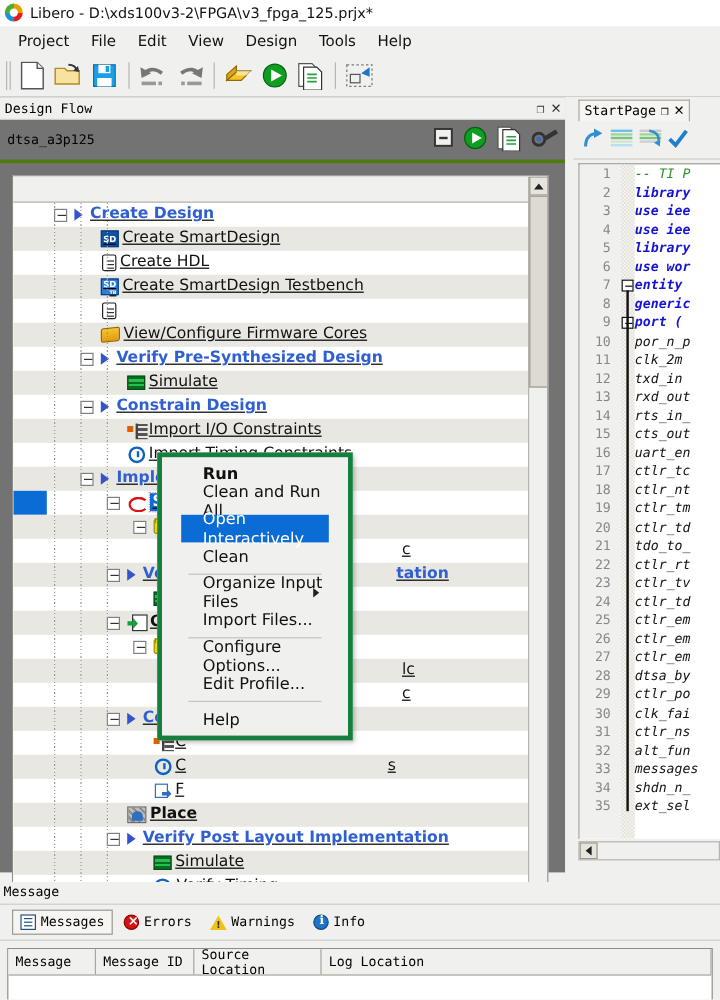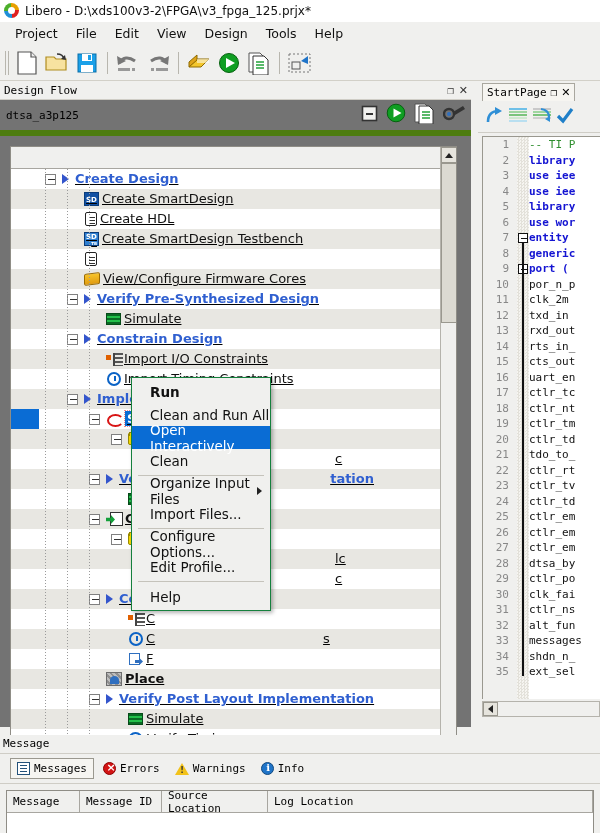--- a/index.html
+++ b/index.html
@@ -34,21 +34,21 @@
 
   
   .dock-df { position:absolute; left:0px; top:81px; width:471px; height:646px;
     background:#737373; }
   .dock-head { height:19px; display:flex; align-items:center; justify-content:space-between;
     padding:0 3px 0 4px; background:#f0f0ee; border-bottom:1px solid #cfcdc6; }
   .dock-title { font-family:"DejaVu Sans Mono", monospace; font-size:11px; color:#000; }
   .dock-btns { display:flex; align-items:center; gap:5px; color:#333; font-size:11px; }
 
   .df-toolbar { height:36px; display:flex; align-items:center; padding:0 6px;
-    border-bottom:6px solid #4d7c0f; }
+    border-bottom:3px solid #4d7c0f; }
   .df-rootname { font-family:"DejaVu Sans Mono", monospace; font-size:11px; color:#000; flex:1; }
   .df-tools { display:flex; align-items:center; gap:8px; }
 
   .tree-wrap { position:absolute; left:10px; top:65px; width:447px; height:631px;
     border:1px solid #8f8d86; background:#ffffff; overflow:hidden; }
   .tree-head { height:22px; display:flex; border-bottom:1px solid #a8a6a0; background:#f0f0ee; }
   .th-cell { border-right:1px solid #a8a6a0; display:flex; align-items:center;
     font-family:"DejaVu Sans", sans-serif; font-size:13px; color:#111; padding-left:5px;margin-top:39px; }
   .th-num { width:28px; }
   .th-tool { flex:1; }
@@ -139,22 +139,22 @@
   .tri-lf { width:0;height:0;border-top:4px solid transparent;border-bottom:4px solid transparent;border-right:5px solid #222; }
 
   
   .df-tabs { position:absolute; left:4px; top:700px; display:flex; align-items:flex-end; gap:2px; }
   .df-tab { font-family:"DejaVu Sans Mono", monospace; font-size:11px; color:#000;
      padding:3px 8px 4px 8px; border:1px solid #9a988f; border-bottom:none; background:#e4e2db; }
   .df-tab.active { background:#f0f0ee; border-color:#f0f0ee; border-bottom:2px solid #f0f0ee;
      padding-bottom:5px; }
 
   
-  .ctxmenu { position:absolute; left:131px; top:377px; width:140px; background:#f0f0ee;
-     border:1px solid #15803d; box-shadow:2px 2px 4px rgba(0,0,0,.30); z-index:50; padding:2px 0; }
+  .ctxmenu { position:absolute; left:131px; top:377px; width:163px; background:#f0f0ee;
+     border:4px solid #15803d; box-shadow:2px 2px 4px rgba(0,0,0,.30); z-index:50; padding:2px 16px; }
   .ctx-item { height:23px; display:flex; align-items:center; padding-left:18px;
      font-family:"DejaVu Sans", sans-serif; font-size:13.5px; color:#111; position:relative; }
   .ctx-item.bold { font-weight:bold; }
   .ctx-item.hl { background:#0a6cd4; color:#fff; }
   .ctx-sep { height:1px; background:#c5c3bb; margin:3px 6px; }
   .ctx-sub { position:absolute; right:8px; width:0;height:0;
      border-top:4px solid transparent;border-bottom:4px solid transparent;border-left:5px solid #222; }
 
   
   .dock-code { position:absolute; left:478px; top:81px; width:122px; height:646px; background:#f0f0ee; }
@@ -165,21 +165,21 @@
   .code-toolbar { height:30px; display:flex; align-items:center; gap:4px; padding-left:6px;
      border-bottom:1px solid #cfcdc6; }
   .code-area { position:absolute; left:4px; top:55px; right:0px; bottom:28px;
      border-top:1px solid #9a988f; border-left:1px solid #9a988f; background:#fff; overflow:hidden; }
   .gutter { position:absolute; left:0; top:0; width:34px; height:100%; background:#f0f0ee; }
   .fold { position:absolute; left:34px; top:0; width:12px; height:100%;
      background:repeating-conic-gradient(#e3e1da 0% 25%,#f6f5f1 0% 50%) 0 0/3px 3px; }
   .cline { height:15.5px; display:flex; align-items:center;
      font-family:"DejaVu Sans Mono", monospace; font-size:11px; white-space:nowrap; }
   .lnum { width:30px; text-align:right; color:#888; padding-right:4px; flex:none; }
-  .ctext { padding-left:16px; }
+  .ctext { padding-left:16px;font-style:italic; }
   .kw { color:#1414d2; font-weight:bold; }
   .cm { color:#2f8f2f; }
   .pl { color:#111; }
   .foldbox { position:absolute; left:35px; width:10px; height:10px; border:1px solid #111; background:#fff; }
   .foldbox::before { content:""; position:absolute; left:2px; top:4px; width:6px; height:1px; background:#111; }
   .foldline { position:absolute; left:39px; width:1.5px; background:#111; }
   .hscroll { position:absolute; left:4px; right:0; bottom:10px; height:16px; background:#f0f0ee;
      border:1px solid #b5b3ac; display:flex; align-items:center; }
   .hscroll .sb-btn { width:15px; height:14px; border:1px solid #9a988f; background:#e6e4dd;
      display:flex; align-items:center; justify-content:center; }

